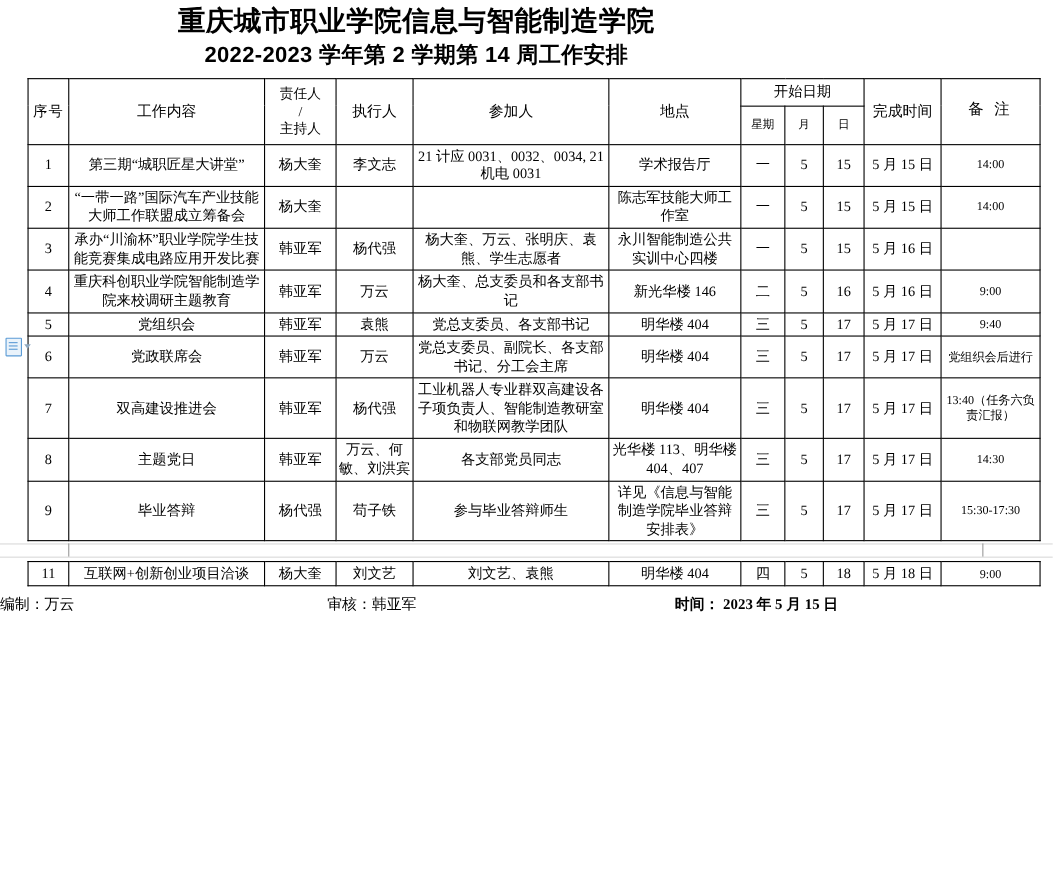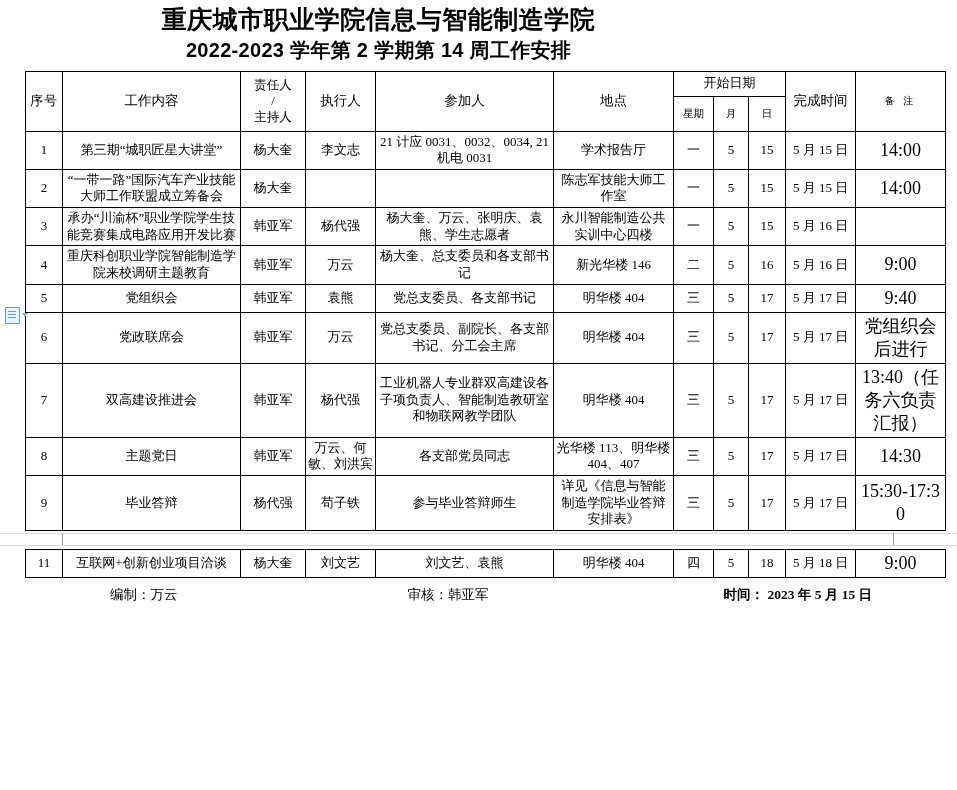--- a/index.html
+++ b/index.html
@@ -84,41 +84,41 @@
   }
   th.h-date-sub {
     font-size: 10.5px;
     height: 30px;
     padding: 0;
   }
   th.h-wide {
     font-size: 13.5px;
   }
   th.h-remark {
-    font-size: 10px;
+    font-size: 14px;
     letter-spacing: 3px;
   }
 
   
   col.c-seq     { width: 37px; }
   col.c-content { width: 178px; }
   col.c-resp    { width: 65px; }
   col.c-exec    { width: 70px; }
   col.c-attend  { width: 178px; }
   col.c-place   { width: 120px; }
   col.c-week    { width: 40px; }
   col.c-month   { width: 35px; }
   col.c-day     { width: 37px; }
   col.c-finish  { width: 70px; }
   col.c-remark  { width: 90px; }
 
   td.seq, td.week, td.month, td.day { font-size: 13px; }
   td.content { font-size: 13px; }
   td.narrow  { font-size: 13px; }
-  td.remark  { font-size: 18px; }
+  td.remark  { font-size: 11px; }
 
   
   .page-gap {
     position: relative;
     height: 18px;
     width: 957px;
     margin-left: -25px;
   }
   .page-gap .rule {
     position: absolute;
@@ -140,21 +140,21 @@
   .page-gap .tick.right { left: 893px; }
 
   
   .footer {
     margin: 8px 0 0 0;
     display: flex;
     font-size: 13.5px;
     font-family: "Liberation Serif", "DejaVu Serif", serif;
   }
   .footer .f-item { white-space: nowrap; }
-  .footer .f-compile { margin-left: 110px; }
+  .footer .f-compile { }
   .footer .f-review  { margin-left: 230px; }
   .footer .f-date    { margin-left: 235px; font-weight: bold; }
 
   
   .paste-artifact {
     position: absolute;
     left: 5px;
     top: 307px;
     width: 28px;
     height: 16px;

